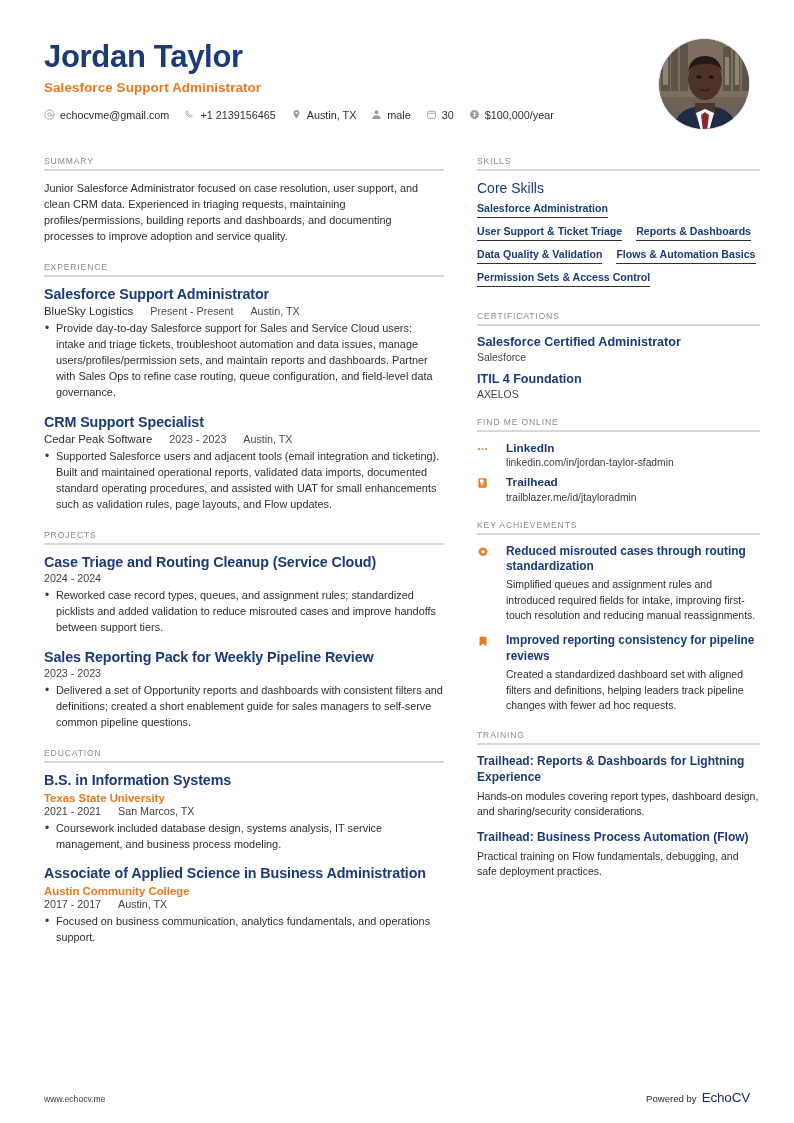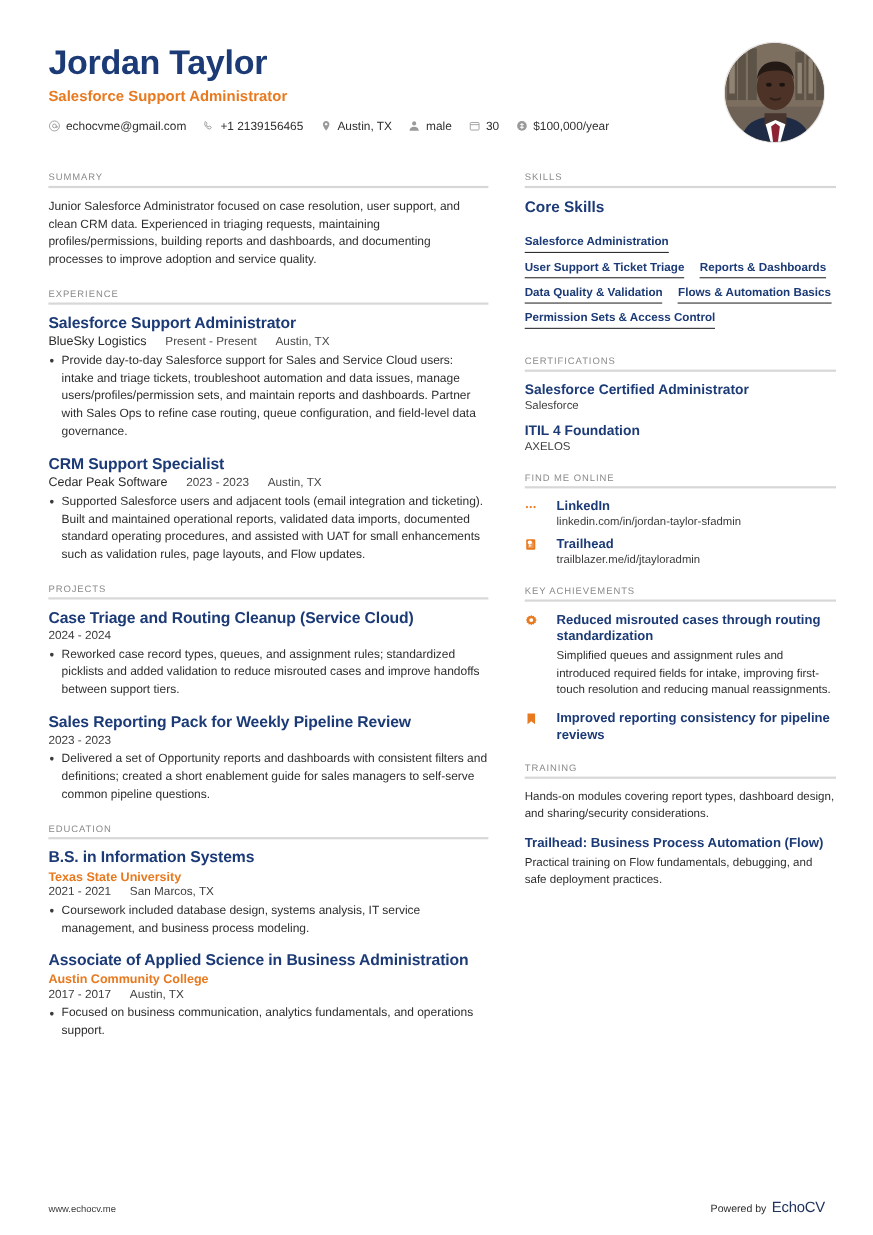--- a/index.html
+++ b/index.html
@@ -86,21 +86,21 @@
     font-size: 10.9px; line-height: 1.46; color: #2e2e2e;
     margin-bottom: 2px;
   }
   ul.bullets li:before {
     content: "\2022"; position: absolute; left: 1px; top: -1px;
     font-size: 12px; color: #3a3a3a;
   }
 
   
   .skills-heading {
-    font-size: 14px; font-weight: 700; color: #1b3a76; margin-bottom: 18px;
+    font-size: 14px; font-weight: 400; color: #1b3a76; margin-bottom: 6px;
   }
   .skill-tags { display: flex; flex-wrap: wrap; gap: 0 14px; }
   .skill-tag {
     font-size: 10.6px; font-weight: 700; color: #1b3a76;
     padding-bottom: 3px; margin-bottom: 7px;
     border-bottom: 1.3px solid #2f2f2f;
     white-space: nowrap;
     text-align: center;
   }
 
@@ -434,28 +434,30 @@
         </div>
 
         <div class="ach">
           <span class="ach-icon">
             <svg viewBox="0 0 16 16" fill="#e8791e">
               <path d="M3.4 1.6h9.2v12.8L8 10.8l-4.6 3.6z"></path>
             </svg>
           </span>
           <span class="ach-body">
             <span class="ach-title" style="display:block">Improved reporting consistency for pipeline reviews</span>
+            <span class="ach-desc" style="display:block">Created a standardized dashboard set with aligned filters and definitions, helping leaders track pipeline changes with fewer ad hoc requests.</span>
           </span>
         </div>
       </div>
 
       <div class="section">
         <div class="section-label">TRAINING</div>
         <div class="section-rule"></div>
         <div class="train">
+          <div class="train-title">Trailhead: Reports &amp; Dashboards for Lightning Experience</div>
           <div class="train-desc">Hands-on modules covering report types, dashboard design, and sharing/security considerations.</div>
         </div>
         <div class="train">
           <div class="train-title">Trailhead: Business Process Automation (Flow)</div>
           <div class="train-desc">Practical training on Flow fundamentals, debugging, and safe deployment practices.</div>
         </div>
       </div>
 
     </div>
   </div>

